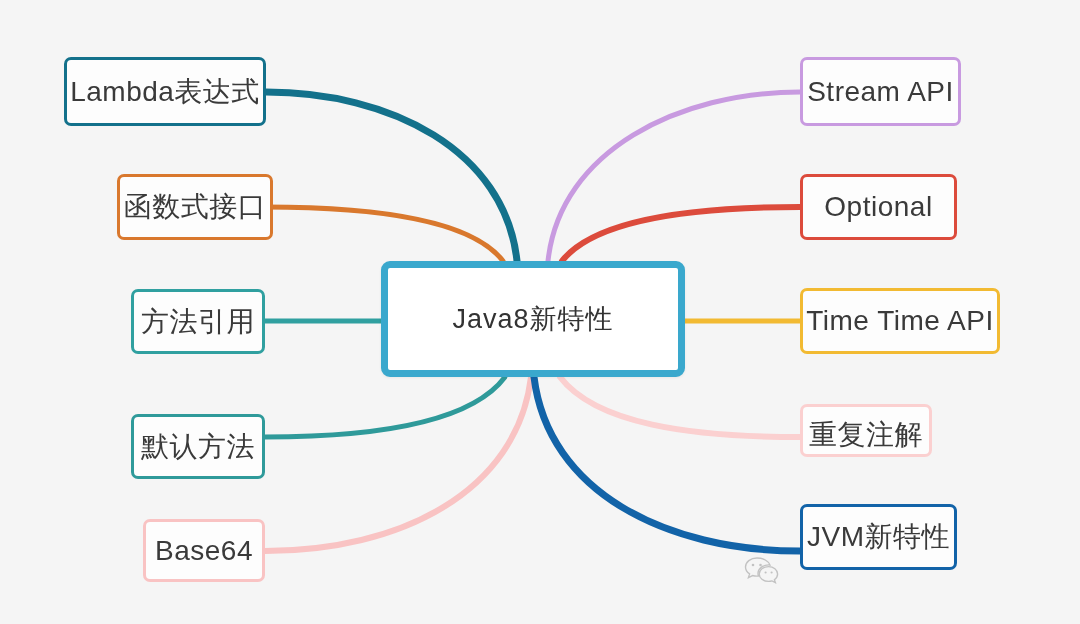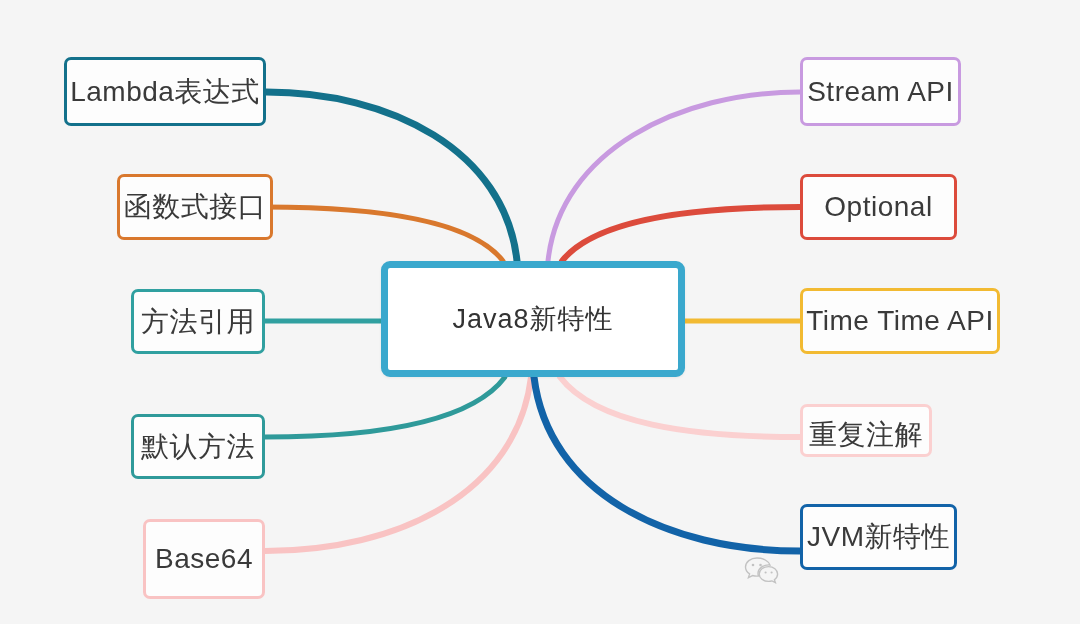--- a/index.html
+++ b/index.html
@@ -95,21 +95,21 @@
       </div>
       <div class="node leaf" style="left: 109px; top: 174px; width: 156px; height: 66px; border-color: rgb(217, 120, 45); margin-left: 8px;">
         <span>函数式接口</span>
       </div>
       <div class="node leaf" style="left: 131px; top: 289px; width: 134px; height: 65px; border-color: rgb(48, 160, 160);">
         <span>方法引用</span>
       </div>
       <div class="node leaf" style="left: 131px; top: 404px; width: 134px; height: 65px; border-color: rgb(47, 154, 154); margin-top: 10px;">
         <span>默认方法</span>
       </div>
-      <div class="node leaf" style="left: 143px; top: 519px; width: 122px; height: 80px; border-color: rgb(249, 195, 195);">
+      <div class="node leaf" style="left: 143px; top: 519px; width: 122px; height: 63px; border-color: rgb(249, 195, 195);">
         <span>Base64</span>
       </div>
       <div class="node leaf" style="left: 800px; top: 57px; width: 161px; height: 69px; border-color: rgb(200, 154, 224);">
         <span>Stream API</span>
       </div>
       <div class="node leaf" style="left: 800px; top: 174px; width: 157px; height: 66px; border-color: rgb(220, 75, 60);">
         <span>Optional</span>
       </div>
       <div class="node leaf" style="left: 800px; top: 288px; width: 200px; height: 66px; border-color: rgb(242, 186, 50);">
         <span>Time Time API</span>

